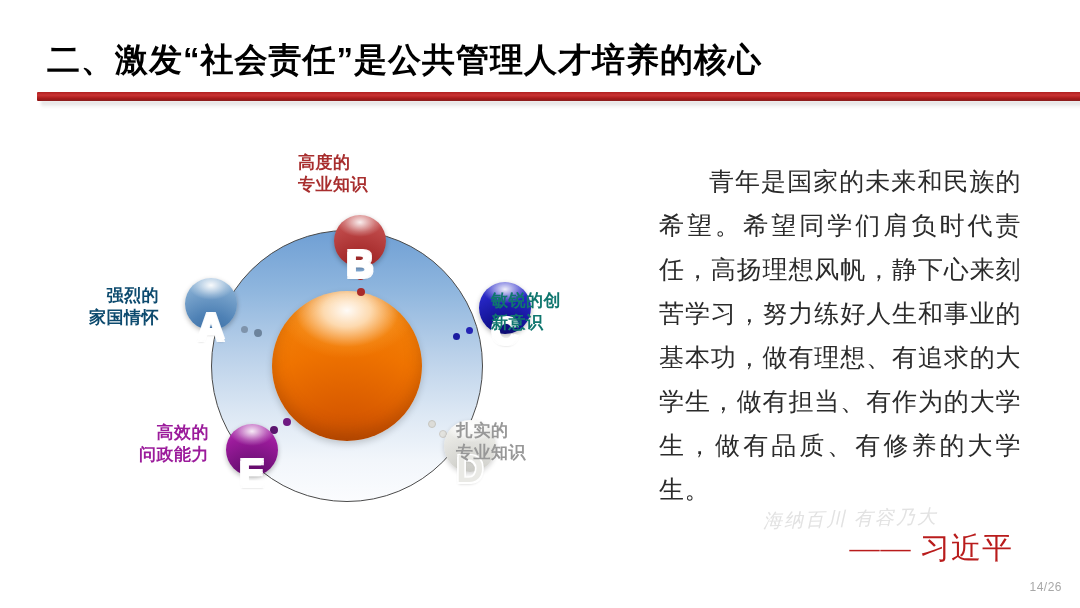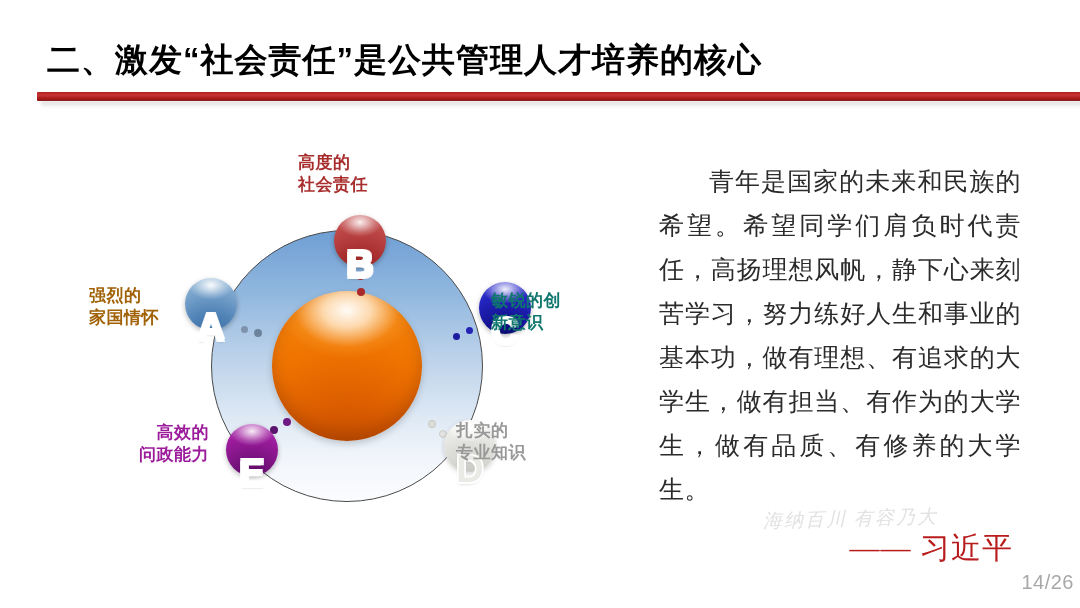--- a/index.html
+++ b/index.html
@@ -168,21 +168,21 @@
   .dlabel {
     position: absolute;
     font-size: 17px;
     font-weight: bold;
     line-height: 1.28;
     letter-spacing: 0.5px;
     font-family: "Liberation Sans", "DejaVu Sans", sans-serif;
     white-space: pre-line;
   }
   #label-b { left: 237px; top: 22px;  color: #a82e2e; text-align: left; }
-  #label-a { left: 28px;  top: 155px; color: #a16207; text-align: left; }
+  #label-a { left: 28px;  top: 155px; color: #0c4a6e; text-align: right; }
   #label-c { left: 430px; top: 160px; color: #0f766e; text-align: left; }
   #label-d { left: 395px; top: 290px; color: #989898; text-align: left; font-family: Liberation Serif, serif; }
   #label-e { left: 78px;  top: 292px; color: #9b1b9b; text-align: right; }
 
   
   #quote-block {
     position: absolute;
     left: 638px;
     top: 160px;
     width: 362px;
@@ -216,23 +216,23 @@
     font-family: "Liberation Serif", "DejaVu Serif", serif;
     letter-spacing: 2px;
     font-style: italic;
     transform: rotate(-1.5deg);
     user-select: none;
   }
 
   
   #page-number {
     position: absolute;
-    right: 27px;
+    right: 39px;
     bottom: 14px;
-    font-size: 20px;
+    font-size: 12px;
     color: #a8a8a8;
     font-family: "Liberation Sans", "DejaVu Sans", sans-serif;
     letter-spacing: 0.5px;
   }
 </style>
 </head>
 <body>
 
 <div id="slide">
 
@@ -275,21 +275,21 @@
 
     <div class="node node-d">
       <div class="glyph">D</div>
     </div>
 
     <div class="node node-e">
       <div class="glyph">E</div>
     </div>
 
     <div class="dlabel" id="label-b">高度的
-社会责任</div>
+专业知识</div>
     <div class="dlabel" id="label-a">强烈的
 家国情怀</div>
     <div class="dlabel" id="label-c">敏锐的创
 新意识</div>
     <div class="dlabel" id="label-d">扎实的
 专业知识</div>
     <div class="dlabel" id="label-e">高效的
 问政能力</div>
   </div>
 

